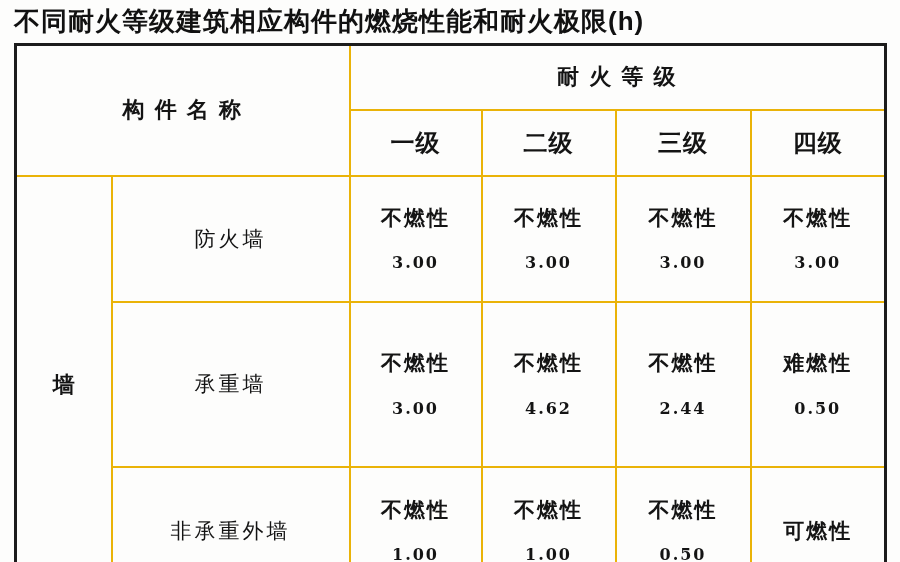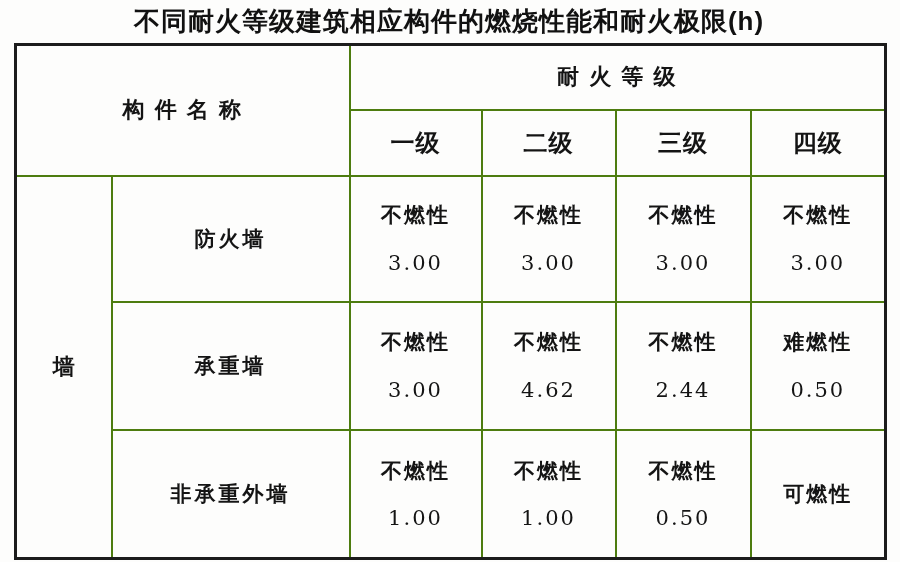--- a/index.html
+++ b/index.html
@@ -7,72 +7,72 @@
     width: 900px; height: 562px;
     background: #fdfdfc;
     font-family: "Liberation Sans", sans-serif;
     color: #141414;
     position: relative;
     overflow: hidden;
   }
   .page-title {
     position: absolute;
     top: 4px; left: 14px; width: 870px;
-    text-align: center;
     font-size: 26px;
     font-weight: 700;
     letter-spacing: 1px;
     color: #111;
   }
   table.fire-table {
     position: absolute;
     top: 43px; left: 14px;
     width: 870px; height: 514px;
     border-collapse: collapse;
     table-layout: fixed;
     border: 3px solid #1c1c1c;
     background: #fdfdfc;
   }
   table.fire-table td {
-    border: 2px solid #4d7c0f;
+    border: 2px solid #eab308;
     text-align: center;
     vertical-align: middle;
     padding: 8px;
   }
   .hdr {
     font-size: 22px;
     font-weight: 700;
     letter-spacing: 2px;
   }
   .lvl {
     font-size: 24px;
     font-weight: 700;
     letter-spacing: 1px;
   }
   .cat {
     font-size: 22px;
     font-weight: 700;
   }
   .name {
     font-size: 21px;
-    font-weight: 700;
+    font-weight: 400;
     letter-spacing: 3px;
   }
   .burn {
     font-size: 21px;
     font-weight: 700;
     letter-spacing: 2px;
     line-height: 1.1;
   }
   .limit {
-    font-size: 21px;
+    font-size: 16px;
     font-family: "DejaVu Serif", serif;
     letter-spacing: 2px;
     margin-top: 26px;
     line-height: 1;
+    font-weight: bold;
   }
   .limit:empty { display: none; }
 </style>
 </head>
 <body>
 
 <div class="page-title">不同耐火等级建筑相应构件的燃烧性能和耐火极限(h)</div>
 
 <table class="fire-table">
   <colgroup>
@@ -109,21 +109,21 @@
       <td class="val">
         <div class="burn">不燃性</div>
         <div class="limit">3.00</div>
       </td>
       <td class="val">
         <div class="burn">不燃性</div>
         <div class="limit">3.00</div>
       </td>
     </tr>
 
-    <tr style="height:128px">
+    <tr style="height:165px">
       <td class="name">承重墙</td>
       <td class="val">
         <div class="burn">不燃性</div>
         <div class="limit">3.00</div>
       </td>
       <td class="val">
         <div class="burn">不燃性</div>
         <div class="limit">4.62</div>
       </td>
       <td class="val">

